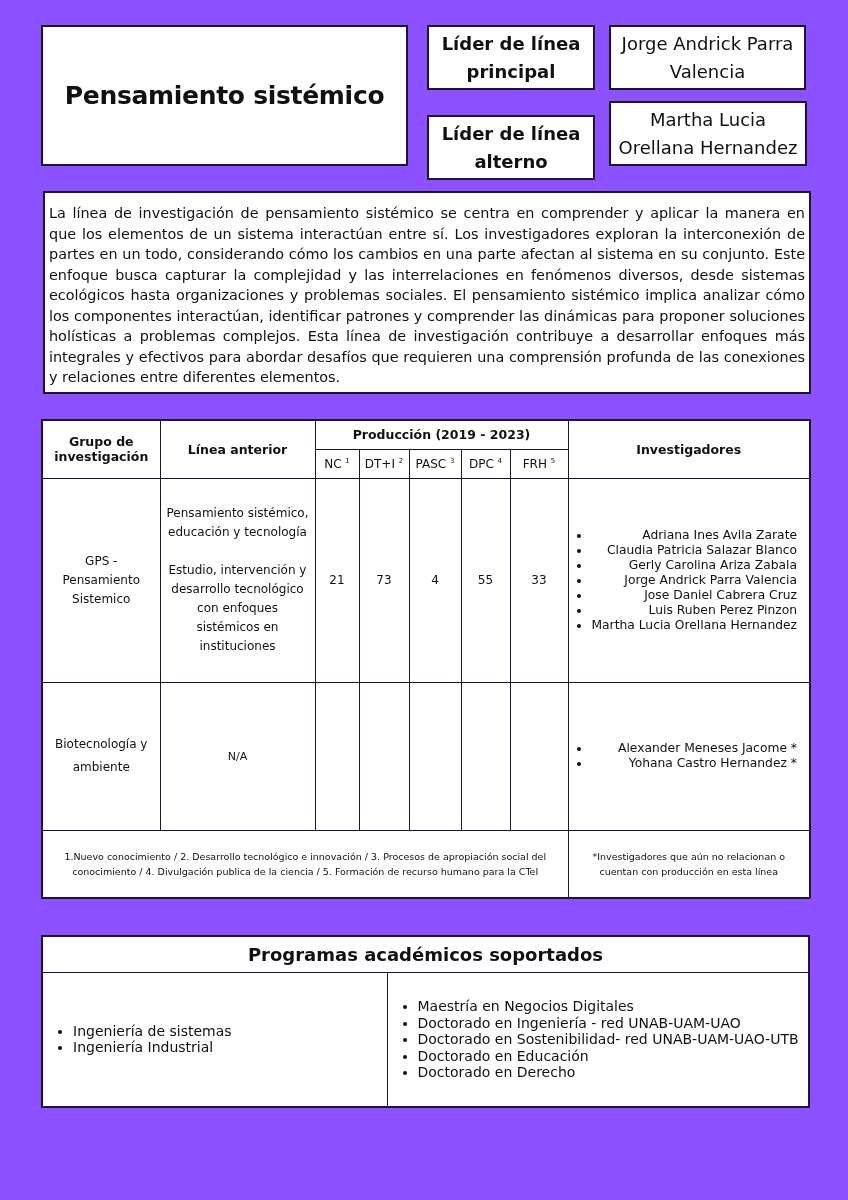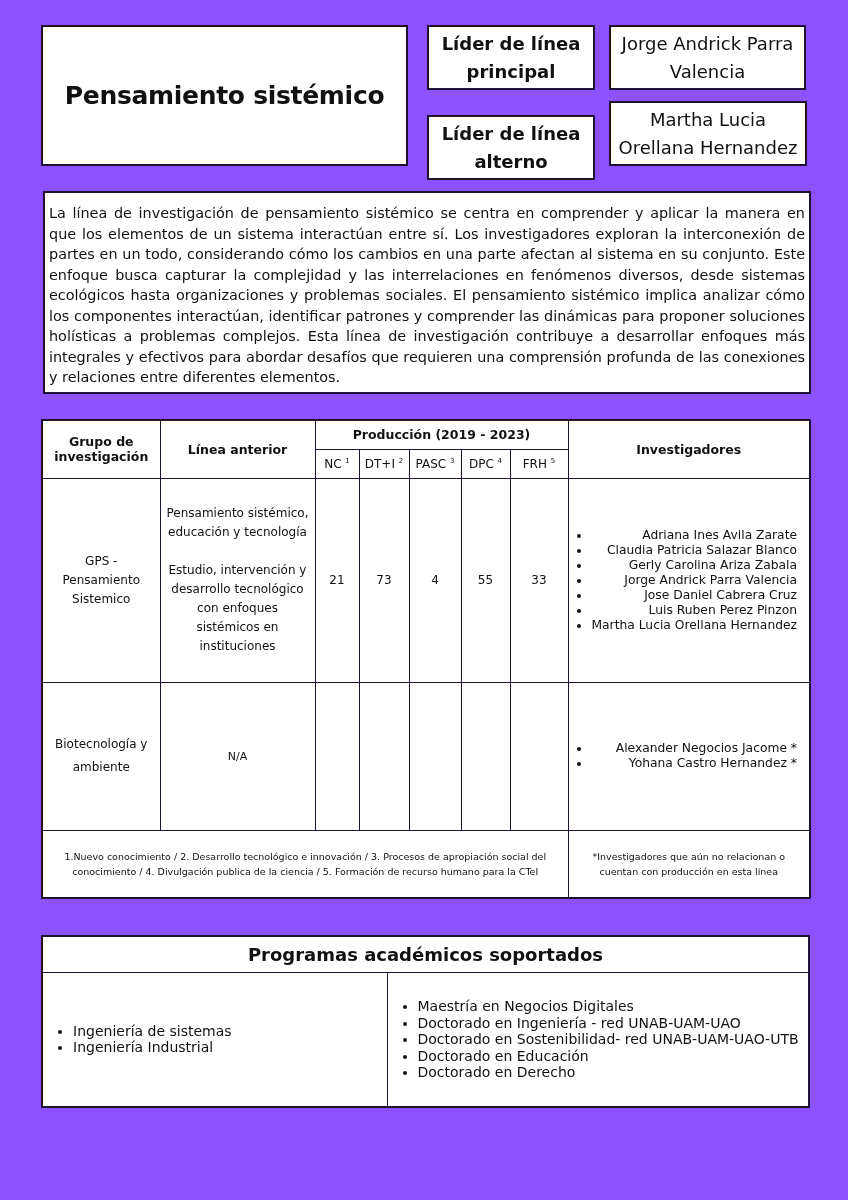--- a/index.html
+++ b/index.html
@@ -119,21 +119,21 @@
   <tr style="height:148px">
     <td style="padding:0 10px; line-height:23px">Biotecnología y ambiente</td>
     <td style="font-size:11px">N/A</td>
     <td></td>
     <td></td>
     <td></td>
     <td></td>
     <td></td>
     <td>
       <ul class="inv-list">
-        <li>Alexander Negocios Jacome *</li>
+        <li>Alexander Meneses Jacome *</li>
         <li>Yohana Castro Hernandez *</li>
       </ul>
     </td>
   </tr>
   <tr style="height:38px">
     <td colspan="7" class="foot" style="padding:0 8px">1.Nuevo conocimiento / 2. Desarrollo tecnológico e innovación / 3. Procesos de apropiación social del conocimiento / 4. Divulgación publica de la ciencia / 5. Formación de recurso humano para la CTeI</td>
     <td class="foot" style="padding:18px 14px">*Investigadores que aún no relacionan o cuentan con producción en esta línea</td>
   </tr>
 </tbody>
   </table>

